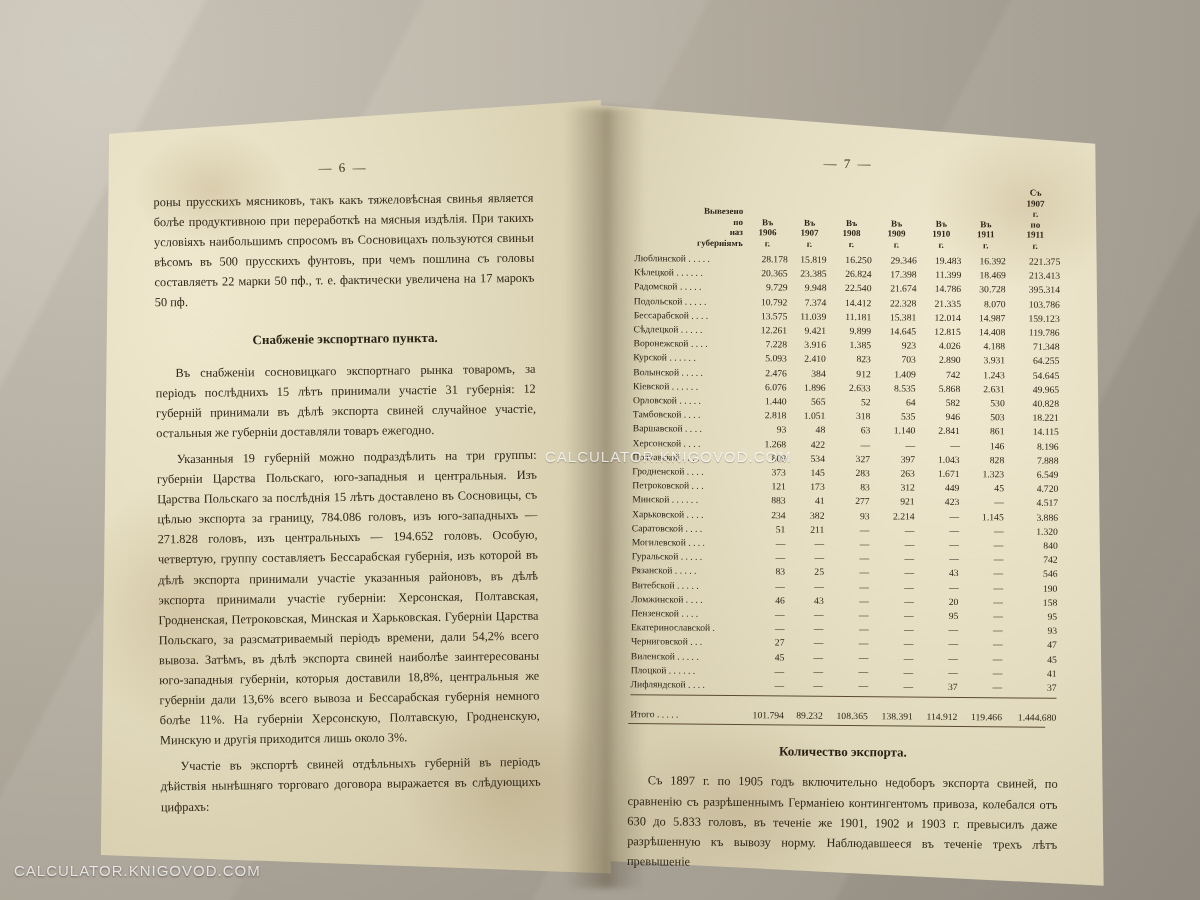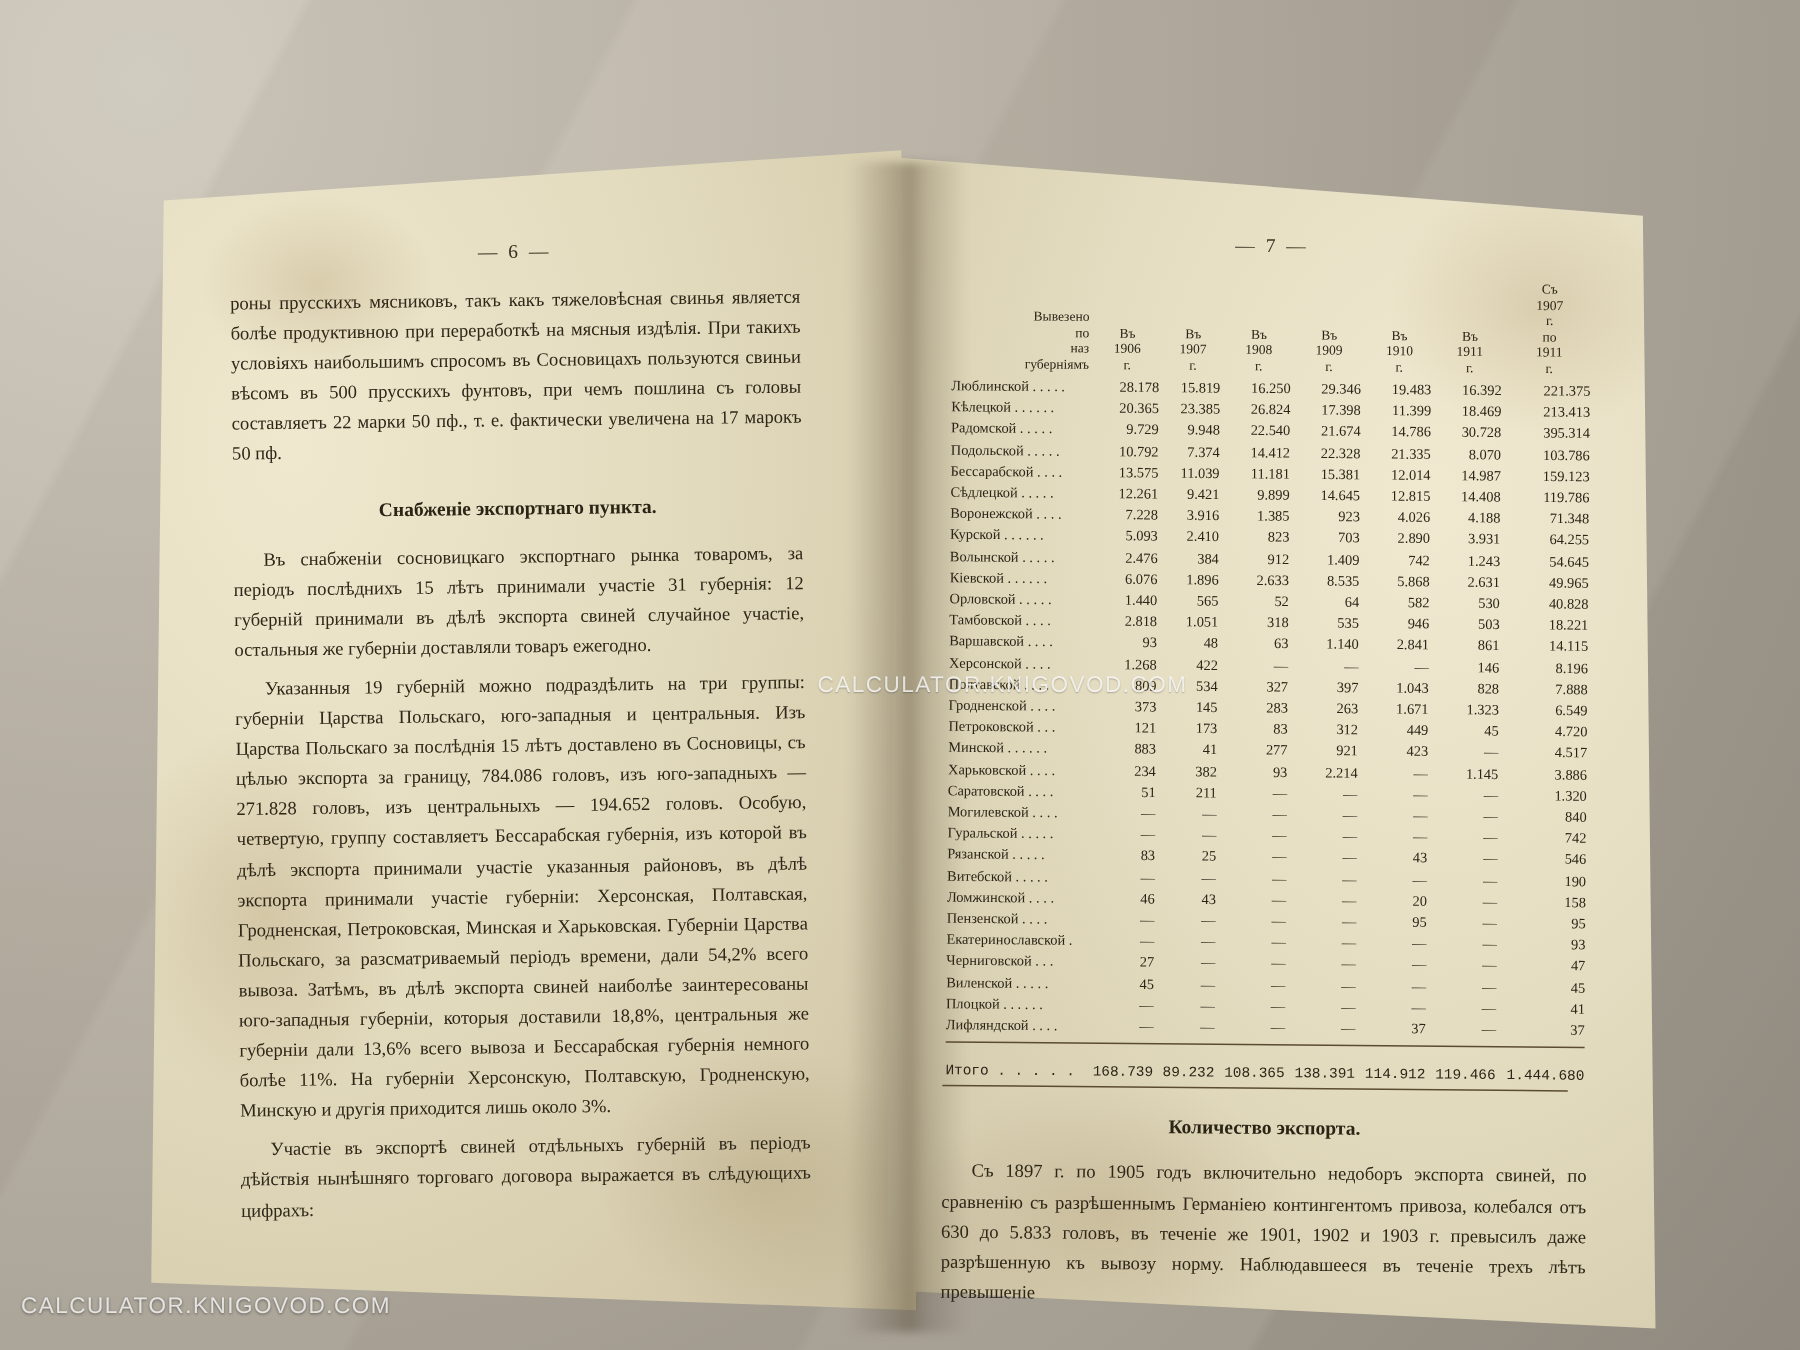--- a/index.html
+++ b/index.html
@@ -82,31 +82,31 @@
   }
   .head2{
     text-align:center;font-size:13px;font-weight:bold;margin:18px 0 12px 0;color:#2b2415;
   }
   
   table.data{
     border-collapse:collapse;width:100%;
     font-size:9.6px;line-height:1.42;color:#2c2517;
   }
   table.data th{
-    font-weight:normal;font-size:9px;text-align:center;vertical-align:bottom;
+    font-weight:bold;font-size:9px;text-align:center;vertical-align:bottom;
     padding:0 2px 3px 2px;line-height:1.18;
   }
   table.data th.lbl{text-align:right;}
   table.data td{padding:0.3px 2px;white-space:nowrap;}
   td.gub{
     text-align:left;
     font-size:9.6px;
   }
   td.num{text-align:right;font-size:9.6px;}
-  tr.total td{padding-top:6px;font-family:Liberation Mono, monospace;}
+  tr.total td{padding-top:6px;}
   .rule{
     border-top:1px solid #5a4b32;margin:3px 0 5px 0;width:100%;
   }
   .rule.short{width:97%;}
   
   .wm{
     position:absolute;color:rgba(255,255,255,.78);
     font-family:Liberation Sans, sans-serif;
     letter-spacing:1px;pointer-events:none;
   }
@@ -474,21 +474,21 @@
             <td class="num">—</td>
             <td class="num">37</td>
           </tr>
           <tr>
             <td colspan="8">
               <div class="rule"></div>
             </td>
           </tr>
           <tr class="total">
             <td class="gub">Итого . . . . .</td>
-            <td class="num">168.739</td>
+            <td class="num">101.794</td>
             <td class="num">89.232</td>
             <td class="num">108.365</td>
             <td class="num">138.391</td>
             <td class="num">114.912</td>
             <td class="num">119.466</td>
             <td class="num">1.444.680</td>
           </tr>
         </tbody>
     </table>
     <div class="rule short"></div>

